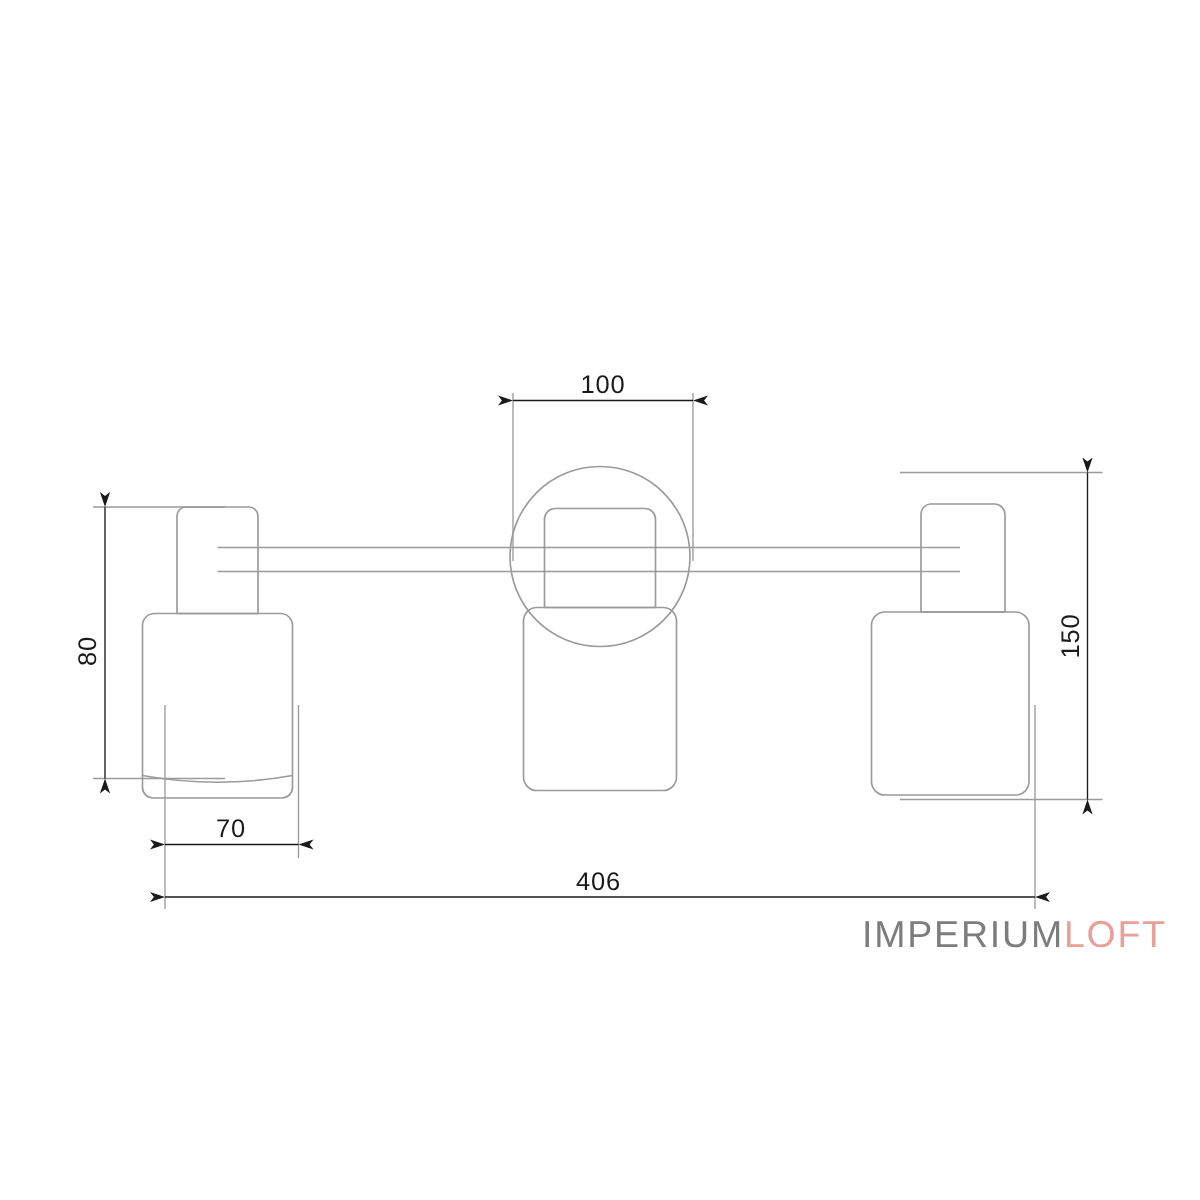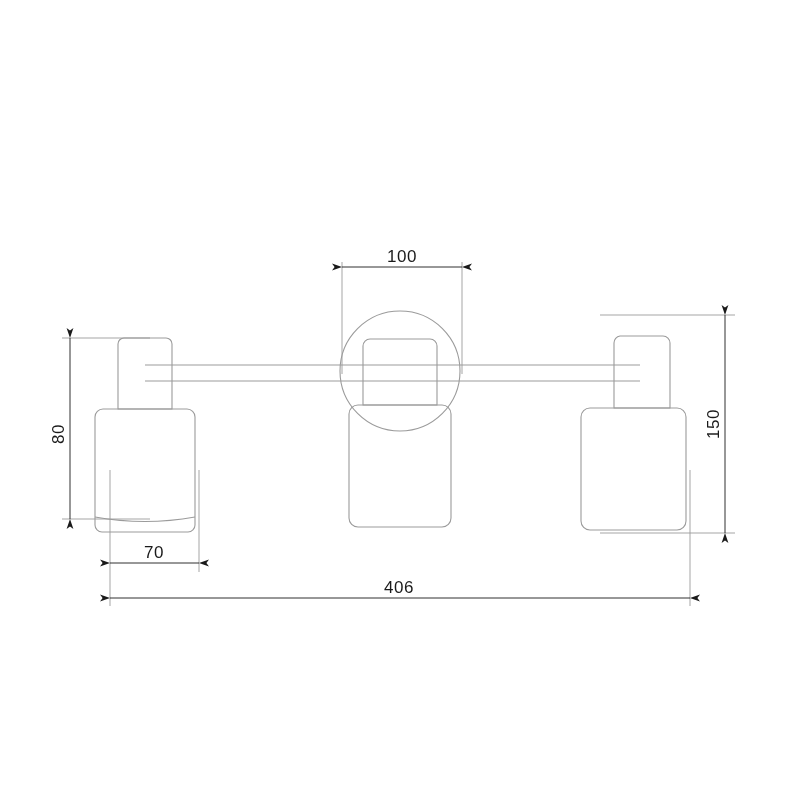--- a/index.html
+++ b/index.html
@@ -118,14 +118,15 @@
       <text class="dim-text" x="64" y="434" text-anchor="middle" transform="rotate(-90 64 434)">80</text>
 
       <text class="dim-text" x="154" y="558" text-anchor="middle">70</text>
 
       <text class="dim-text" x="399" y="593" text-anchor="middle">406</text>
 
       <text class="dim-text" x="719" y="424" text-anchor="middle" transform="rotate(-90 719 424)">150</text>
     </g>
   </svg>
 
+  <div class="brand"><span class="brand-primary">IMPERIUM</span><span class="brand-accent">LOFT</span></div>
 
 </div>
 
 </body></html>

